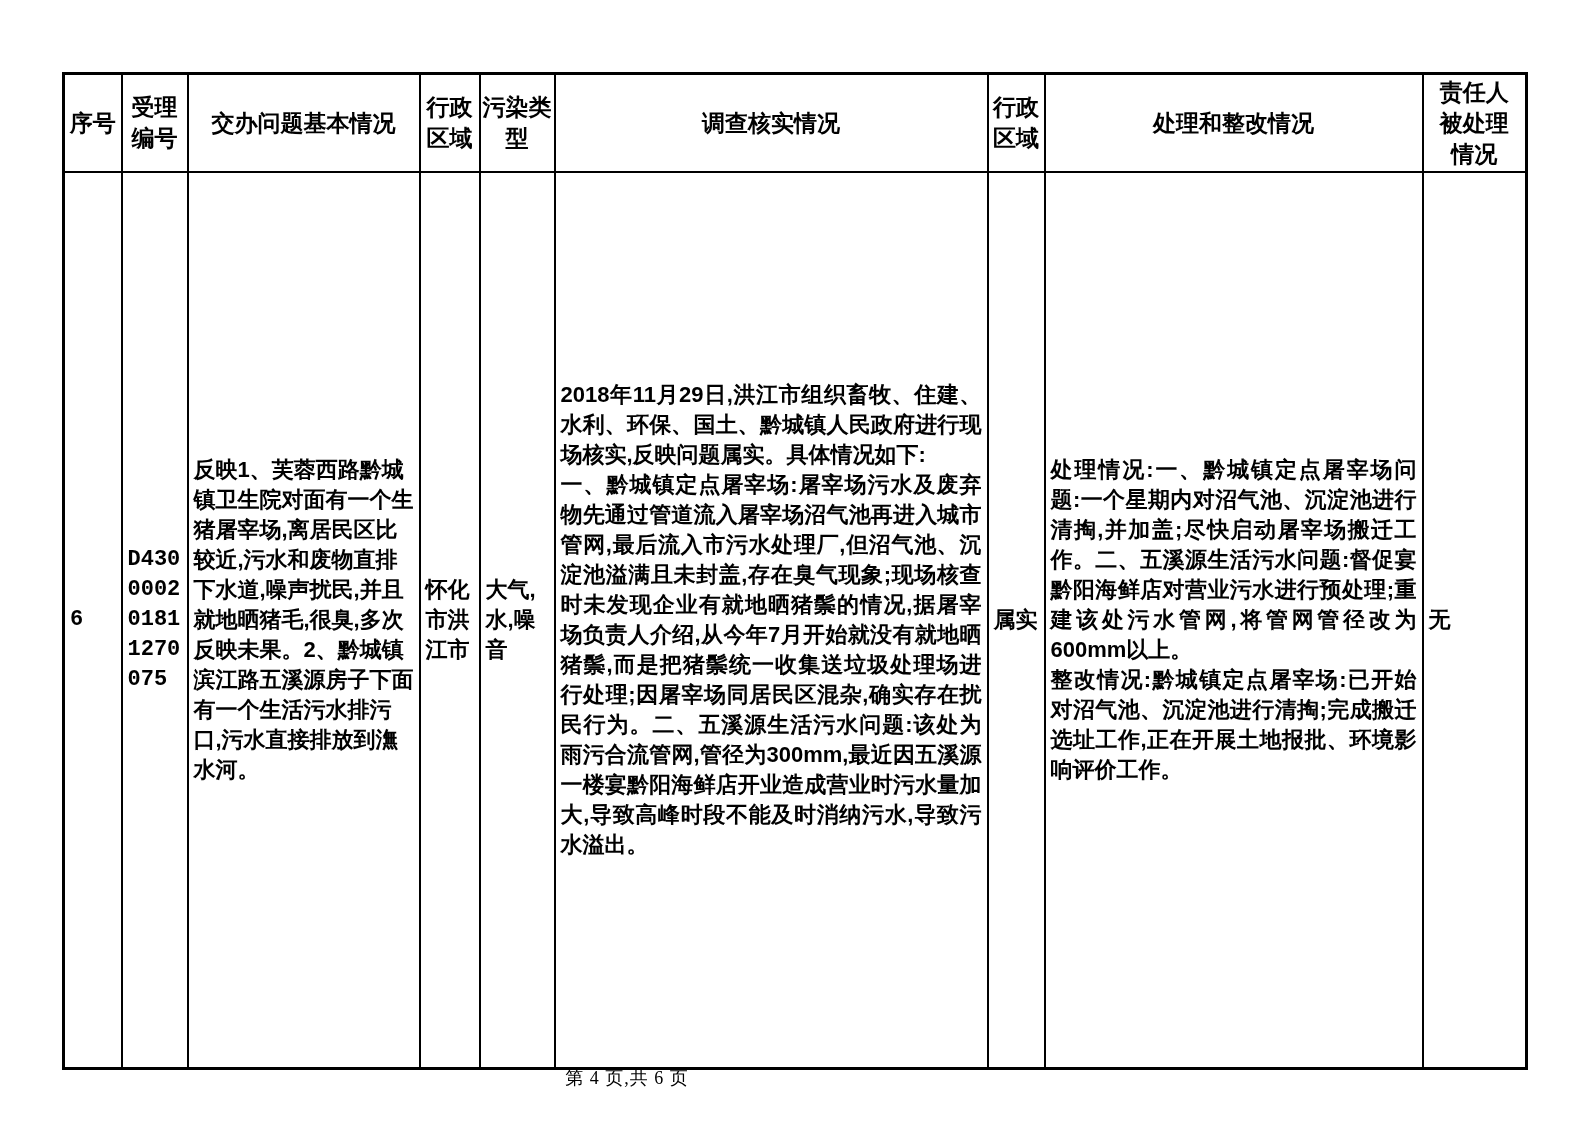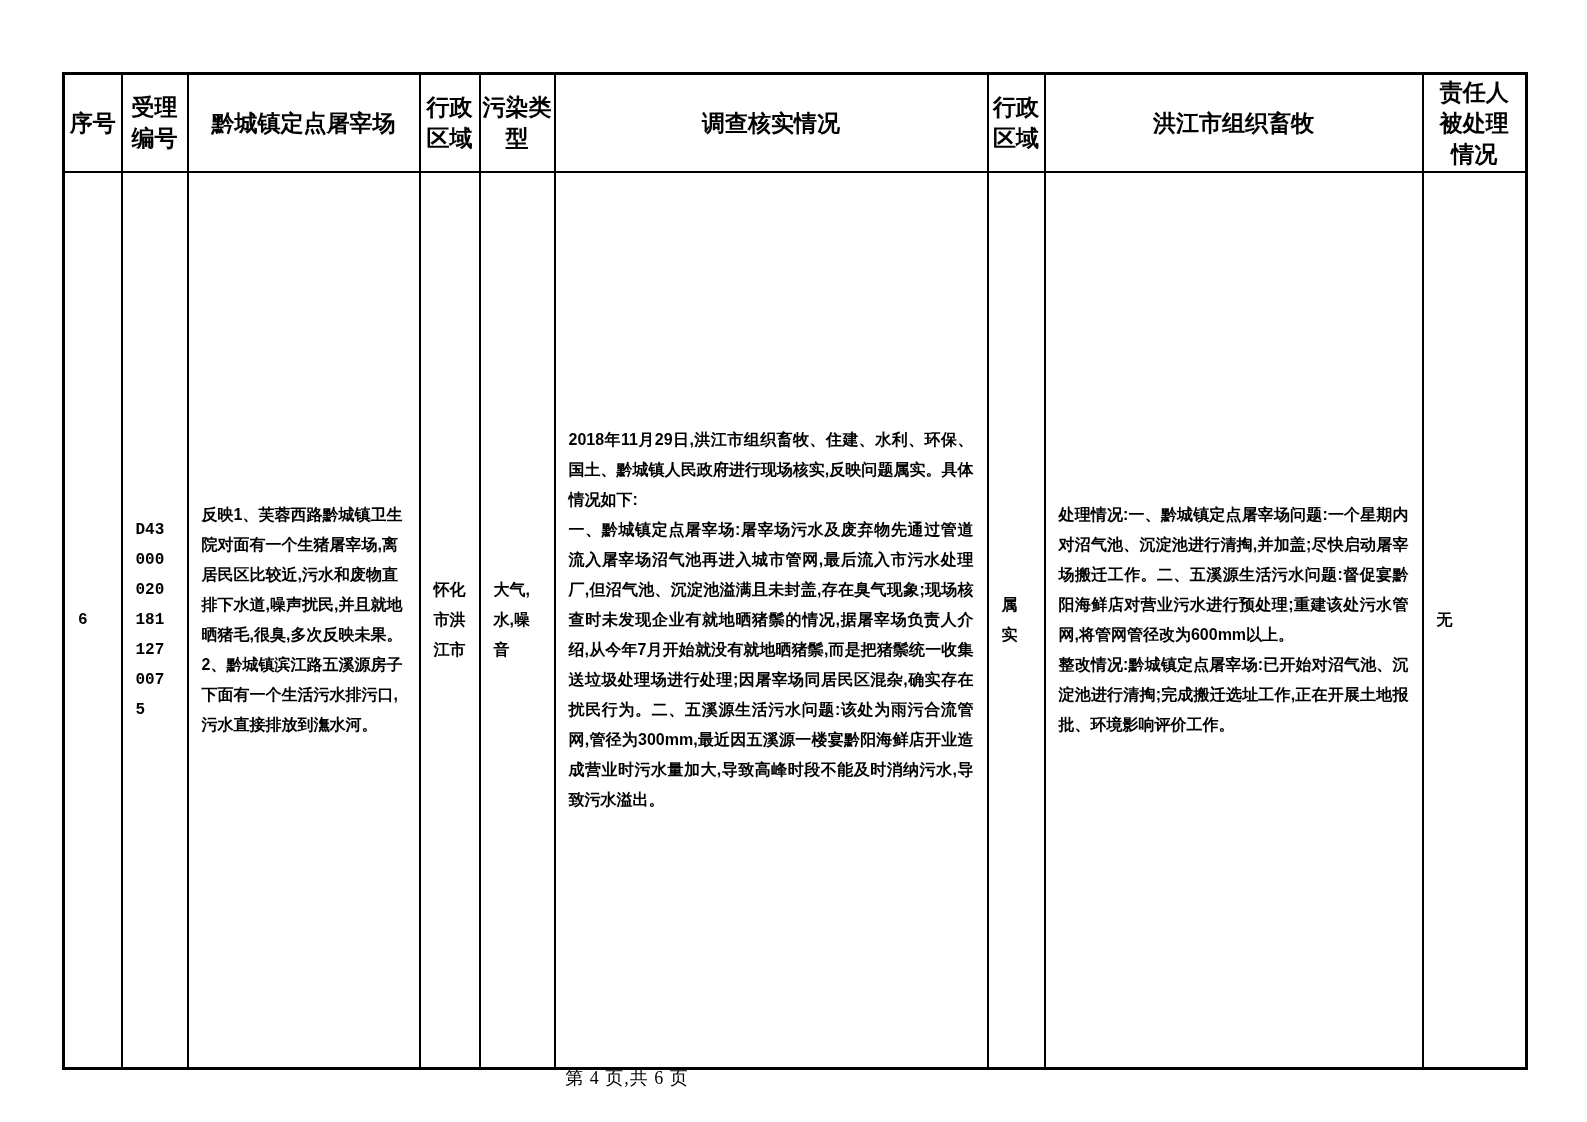--- a/index.html
+++ b/index.html
@@ -31,24 +31,24 @@
     line-height: 31px;
     font-weight: bold;
     text-align: center;
     vertical-align: middle;
     padding: 0 2px;
   }
   .sheet-table th.pad-wide { padding: 0 14px; }
   .sheet-table tbody td {
     height: 890px;
     vertical-align: middle;
-    font-size: 16px;
+    font-size: 22px;
     line-height: 30px;
     font-weight: bold;
-    padding: 2px 13px;
+    padding: 2px 5px;
   }
   .t-center { text-align: left; }
   .t-just   { text-align: justify; }
   .serif {
     font-family: Liberation Mono, monospace;
     font-size: 24px;
   }
   .break-all { word-break: break-all; }
   .pre-line  { white-space: pre-line; }
   .handling-par { margin: 0; }
@@ -76,26 +76,26 @@
     <col style="width:75px">
     <col style="width:433px">
     <col style="width:57px">
     <col style="width:378px">
     <col style="width:104px">
   </colgroup>
   <thead>
     <tr>
       <th>序号</th>
       <th>受理编号</th>
-      <th>黔城镇定点屠宰场</th>
+      <th>交办问题基本情况</th>
       <th>行政区域</th>
       <th>污染类型</th>
       <th>调查核实情况</th>
       <th>行政区域</th>
-      <th>洪江市组织畜牧</th>
+      <th>处理和整改情况</th>
       <th class="pad-wide">责任人被处理情况</th>
     </tr>
   </thead>
   <tbody>
     <tr>
       <td class="t-center serif">6</td>
       <td class="t-center serif break-all">D430000201811270075</td>
       <td class="t-center">反映1、芙蓉西路黔城镇卫生院对面有一个生猪屠宰场,离居民区比较近,污水和废物直排下水道,噪声扰民,并且就地晒猪毛,很臭,多次反映未果。2、黔城镇滨江路五溪源房子下面有一个生活污水排污口,污水直接排放到潕水河。</td>
       <td class="t-center">怀化市洪江市</td>
       <td class="t-center break-all">大气,水,噪音</td>

